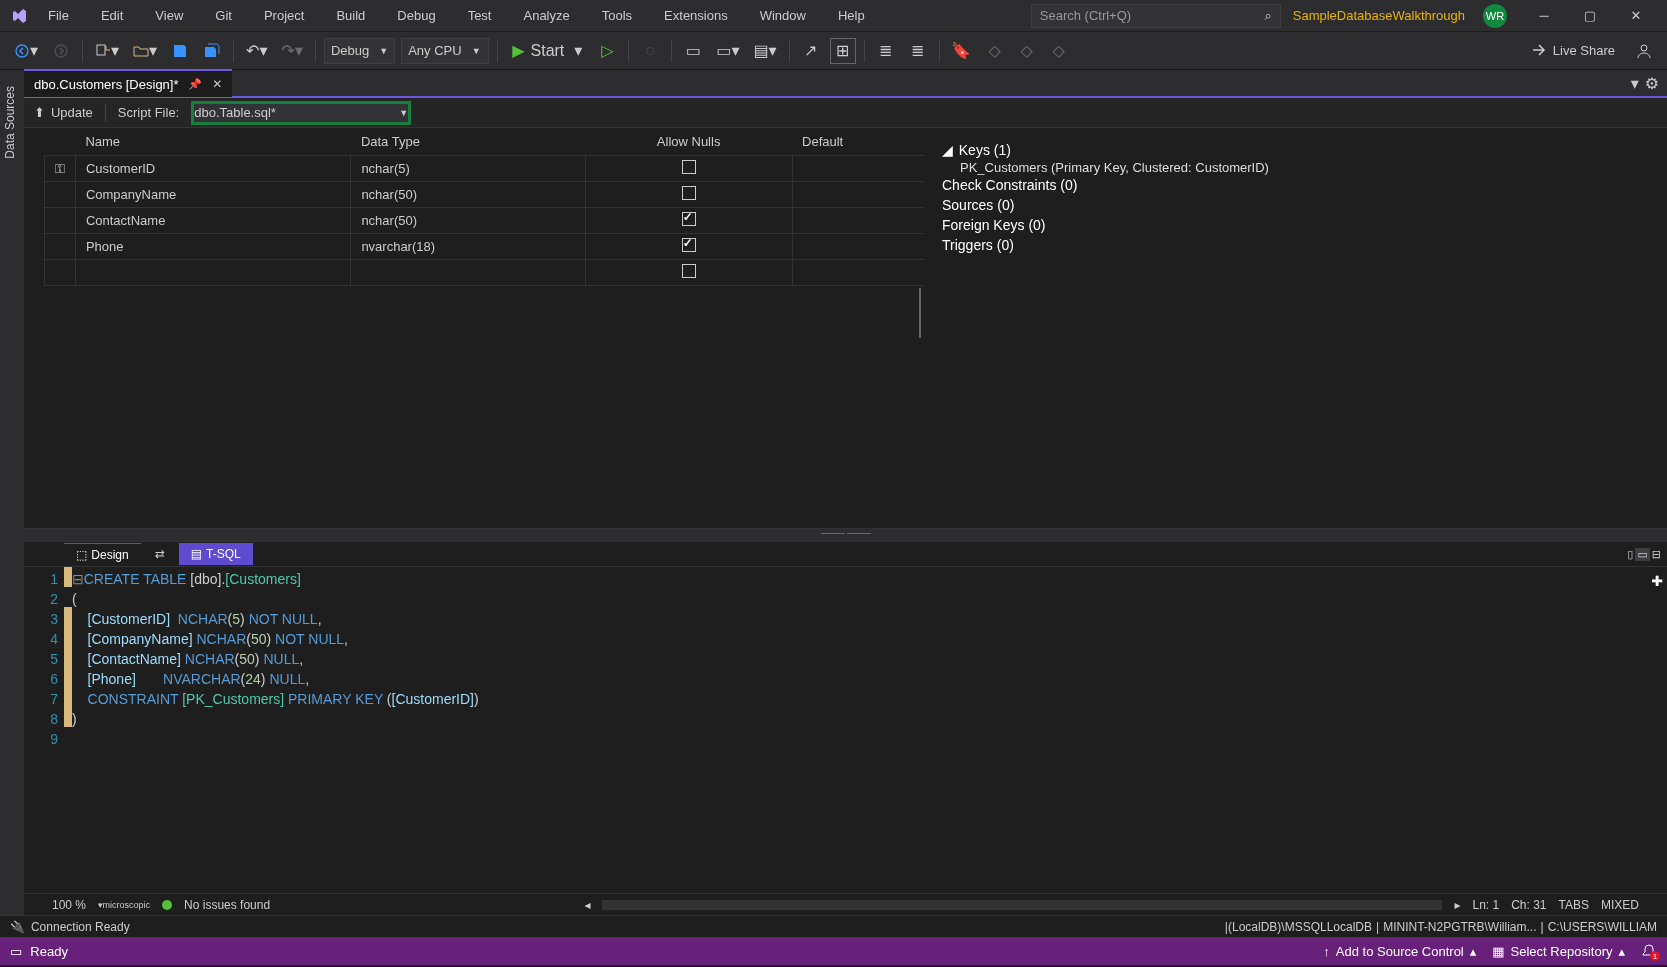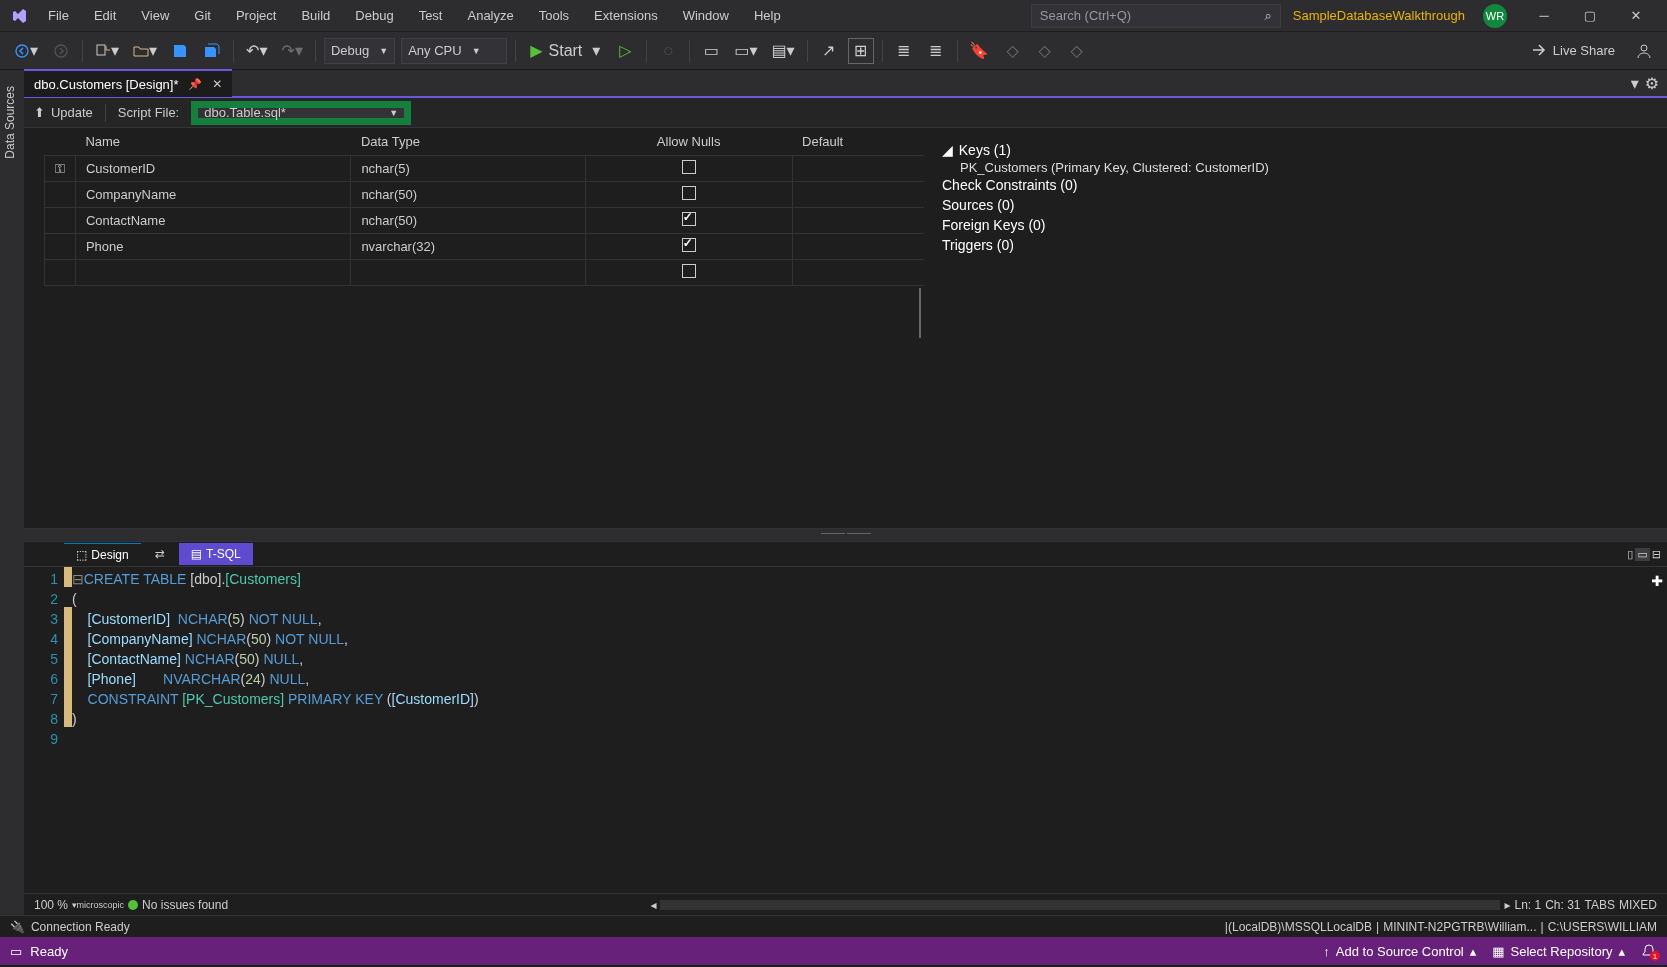--- a/index.html
+++ b/index.html
@@ -1,19 +1,19 @@
 <!DOCTYPE html>
 <html><head>
 <meta charset="utf-8">
 <style>
 * { margin:0; padding:0; box-sizing:border-box; font-family: "Segoe UI", sans-serif; }
 body { background:#1e1e1e; color:#ccc; width:1667px; height:967px; overflow:hidden; position:relative; }
 .titlebar { height:32px; background:#2d2d30; display:flex; align-items:center; padding:0 8px; font-size:13px; border-bottom:1px solid #1e1e1e;}
 .vs-logo { width:22px; height:22px; display:flex; align-items:center; justify-content:center; color:#b4a0ff; margin-right:8px;}
-.menu { display:flex; gap:5px; }
+.menu { display:flex; gap:12px; }
 .menu-item { padding:0 10px; cursor:pointer; color:#ccc; height:32px; display:flex; align-items:center;}
 .titlebar .fill{flex:1;}
 .search-box { background:#333337; height:24px; width:250px; display:flex; align-items:center; padding:0 8px; color:#999; font-size:13px; border:1px solid #3e3e42;}
 .search-box .mag{margin-left:auto; color:#ccc;}
 .solution-name{margin-left:12px; color:#eab308;}
 .badge-wr{background:#10893e; color:#fff; border-radius:50%; width:24px; height:24px; display:flex; align-items:center; justify-content:center; font-size:11px; margin-left:18px;}
 .win-btns{display:flex; margin-left:14px;}
 .win-btn{width:46px; height:32px; display:flex; align-items:center; justify-content:center; color:#ccc;}
 .toolbar{height:38px; background:#2d2d30; display:flex; align-items:center; gap:6px; padding:0 10px; border-bottom:1px solid #161616;}
 .tb-btn{height:26px; min-width:26px; display:flex; align-items:center; justify-content:center; padding:0 4px; cursor:pointer; color:#ccc; position:relative;}
@@ -27,21 +27,21 @@
 .side-tab{width:24px; background:#2d2d30; display:flex; align-items:flex-start; padding-top:6px;}
 .side-tab-label{writing-mode:vertical-rl; transform:rotate(180deg); font-size:12px; padding:10px 3px; cursor:pointer; color:#ccc;}
 .panel{flex:1; position:relative; display:flex; flex-direction:column;}
 .doc-tabs{height:28px; background:#2d2d30; display:flex; align-items:center; border-bottom:2px solid #6b57e0; position:relative;}
 .doc-tab{background:#1c1c1c; border-top:2px solid #6b57e0; height:28px; display:flex; align-items:center; padding:0 10px; font-size:13px; color:#fff; gap:10px;}
 .doc-tab .pin{font-size:11px; color:#ccc;}
 .doc-tab .close{font-size:12px; color:#ccc;}
 .doc-tabs .tab-plus{margin-left:auto; display:flex; gap:6px; padding:0 8px; color:#ccc;}
 .designer-bar{height:30px; background:#252526; display:flex; align-items:center; gap:12px; padding:0 10px; font-size:13px; border-bottom:1px solid #333;}
 .designer-bar .upd{display:flex; align-items:center; gap:6px; cursor:pointer; color:#ccc;}
-.db-combo{background:#333337; border:7px solid #15803d; height:24px; flex:0 0 220px; display:flex; align-items:center; padding:0 6px; font-size:13px; color:#ccc;}
+.db-combo{background:#333337; border:3px solid #15803d; height:24px; flex:0 0 220px; display:flex; align-items:center; padding:0 0; font-size:13px; color:#ccc;}
 .designer-body{flex:1; display:flex; overflow:hidden; background:#1e1e1e;}
 .grid-area{flex:0 0 900px; overflow:auto;}
 .grid{border-collapse:collapse; width:100%; max-width:900px; margin-left:20px;}
 .grid th{font-weight:400; color:#ccc; text-align:left; padding:6px 10px; font-size:13px; border-bottom:1px solid #333;}
 .grid td{padding:4px 10px; font-size:13px; border:1px solid #333; height:26px; color:#ccc;}
 .rowhdr{width:30px; text-align:center; color:#888;}
 .chk{display:inline-block; width:14px; height:14px; border:1px solid #ccc; position:relative; }
 .chk.on::after{content:"✓"; position:absolute; top:-3px; left:0px; color:#fff; font-size:12px; font-weight:bold;}
 .side-pane{flex:1; padding:12px 18px; font-size:14px; color:#fff;}
 .sp-item{padding:2px 0;}
@@ -54,21 +54,21 @@
 .tab-strip .t{height:22px; padding:0 12px; font-size:12px; display:flex; align-items:center; cursor:pointer;}
 .tab-strip .t.active{background:#1e1e1e; border-top:1px solid #007acc; color:#fff;}
 .tab-strip .t.tsql{background:#5f4bcf; color:#fff;}
 .code-area{flex:1; display:flex; overflow:auto; font-family:"Consolas",monospace; font-size:14px; line-height:20px; border-top:1px solid #333; position:relative;}
 .gutter{background:#1e1e1e; text-align:right; padding:2px 6px; color:#2b91af; min-width:40px;}
 .mark-gutter{width:8px; background:#1e1e1e;}
 .mark-gutter .m{background:#d7ba7d; height:20px;}
 .code{padding:2px 0;}
 .code-line{white-space:pre;}
 .kw{color:#569cd6}.ident{color:#4ec9b0}.num{color:#b5cea8}.p{color:#ccc}.gray{color:#888}.col{color:#9cdcfe}
-.status-sql{height:22px; background:#1e1e1e; display:flex; align-items:center; font-size:12px; color:#ccc; padding:0 10px; gap:4px; border-top:1px solid #333;}
+.status-sql{height:22px; background:#1e1e1e; display:flex; align-items:center; font-size:12px; color:#ccc; padding:0 28px; gap:12px; border-top:1px solid #333;}
 .status-sql .ok-dot{width:10px; height:10px; background:#55c13a; border-radius:50%;}
 .status-sql .fill{flex:1;}
 .footerA{height:22px; background:#1e1e1e; display:flex; align-items:center; font-size:12px; padding:0 10px; color:#ccc; border-top:1px solid #333;}
 .footerA .fill{flex:1;}
 .footerB{height:28px; background:#68217a; display:flex; align-items:center; font-size:13px; padding:0 10px; color:#fff;}
 .footerB .fill{flex:1;}
 .footerB .item{margin-left:16px; display:flex; align-items:center; gap:6px;}
 .bell{position:relative;}
 .bell .n{position:absolute; background:#e81123; border-radius:50%; width:10px; height:10px; font-size:8px; display:flex; align-items:center; justify-content:center; bottom:-2px; right:-3px;}
 svg{display:block;}
@@ -145,21 +145,21 @@
       </svg>
     </div>
   <div class="tb-sep"></div>
   <div class="tb-btn">↶▾</div>
   <div class="tb-btn" style="opacity:.4">↷▾</div>
   <div class="tb-sep"></div>
   <div class="tb-dd">
       <span>Debug</span>
       <span class="chev">▼</span>
     </div>
-  <div class="tb-dd" style="width:106px;">
+  <div class="tb-dd" style="width:88px;">
       <span>Any CPU</span>
       <span class="chev">▼</span>
     </div>
   <div class="tb-sep"></div>
   <div class="start-btn">
       <span class="start-play">▶</span>
       <span>Start</span>
       <span class="chev" style="margin-left:4px">▾</span>
     </div>
   <div class="tb-btn start-play">▷</div>
@@ -255,21 +255,21 @@
               <tr>
                 <td class="rowhdr"></td>
                 <td>ContactName</td>
                 <td>nchar(50)</td>
                 <td style="text-align:center"><span class="chk on"></span></td>
                 <td></td>
               </tr>
               <tr>
                 <td class="rowhdr"></td>
                 <td>Phone</td>
-                <td>nvarchar(32)</td>
+                <td>nvarchar(18)</td>
                 <td style="text-align:center"><span class="chk on"></span></td>
                 <td></td>
               </tr>
               <tr>
                 <td class="rowhdr"></td>
                 <td></td>
                 <td></td>
                 <td style="text-align:center"><span class="chk"></span></td>
                 <td></td>
               </tr>

